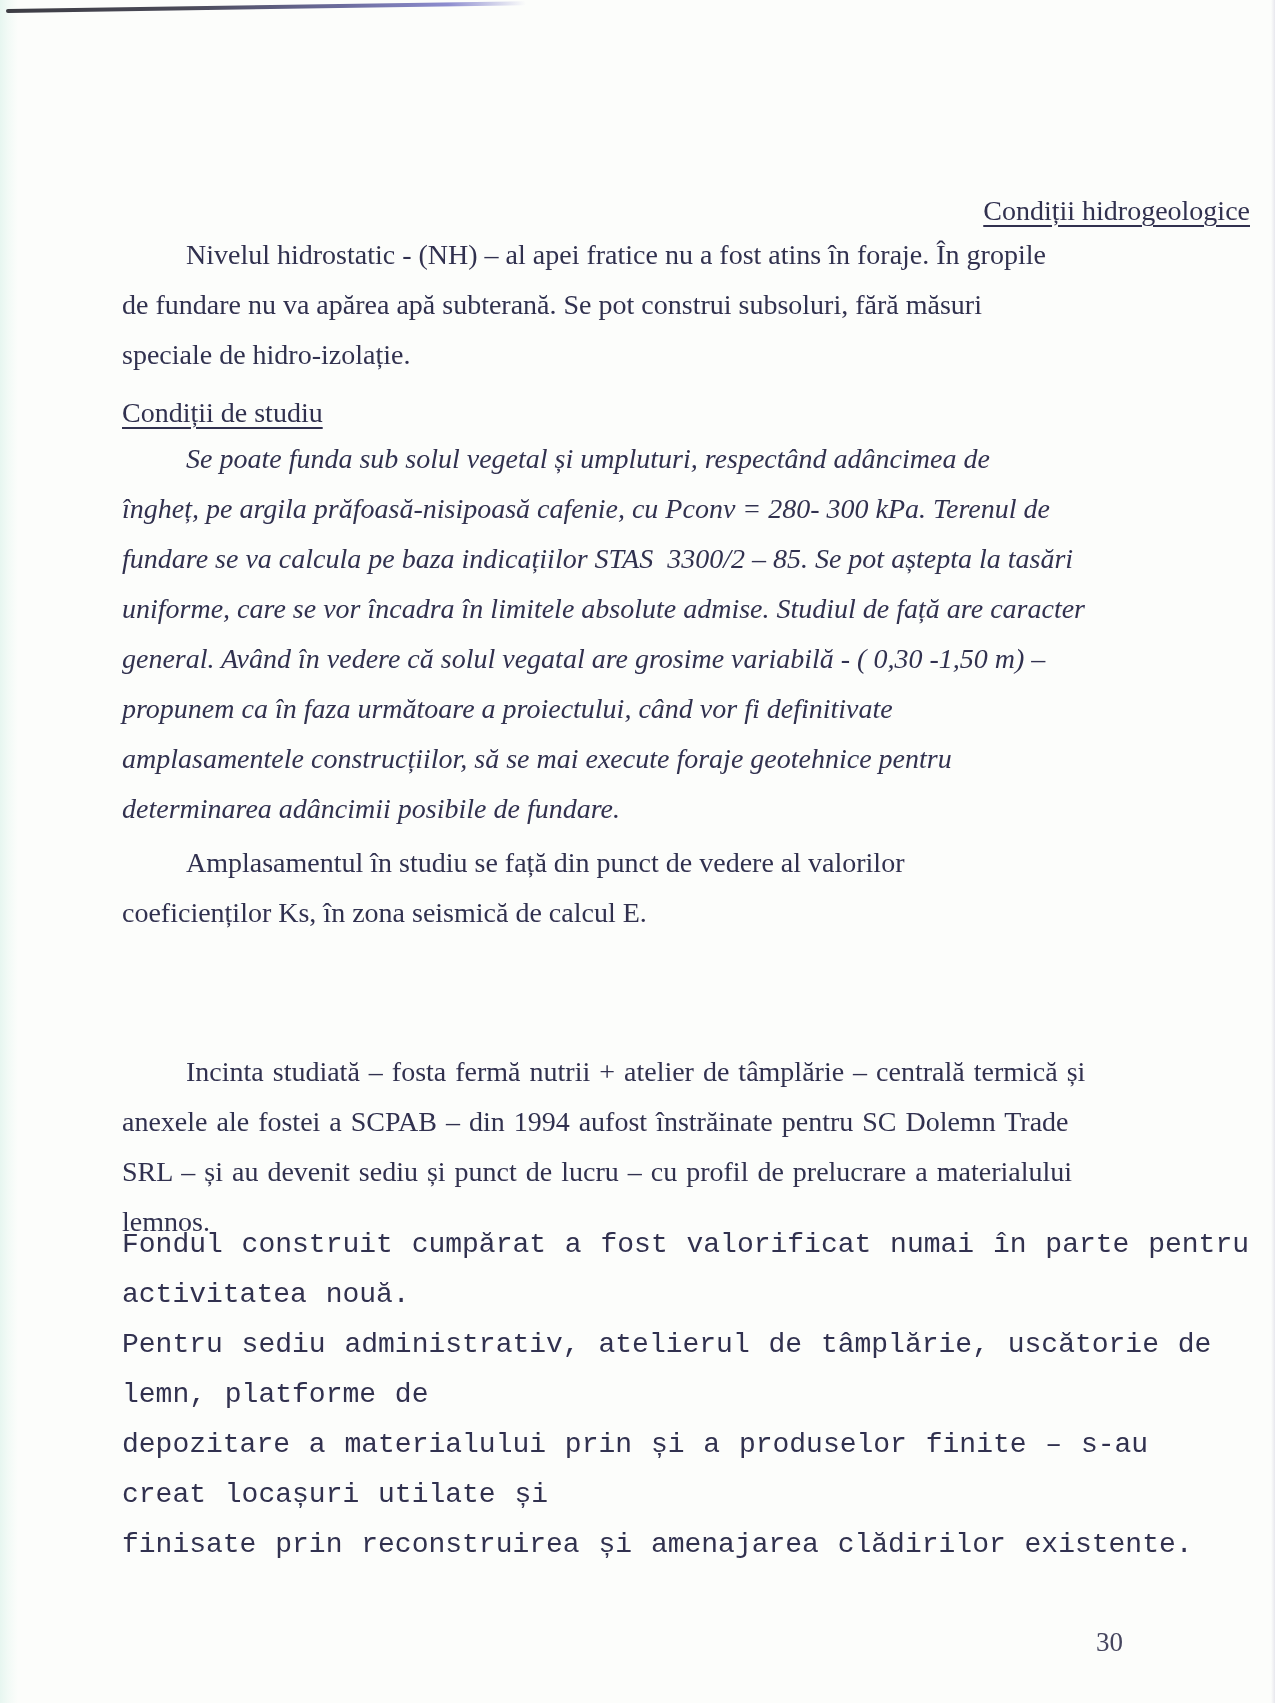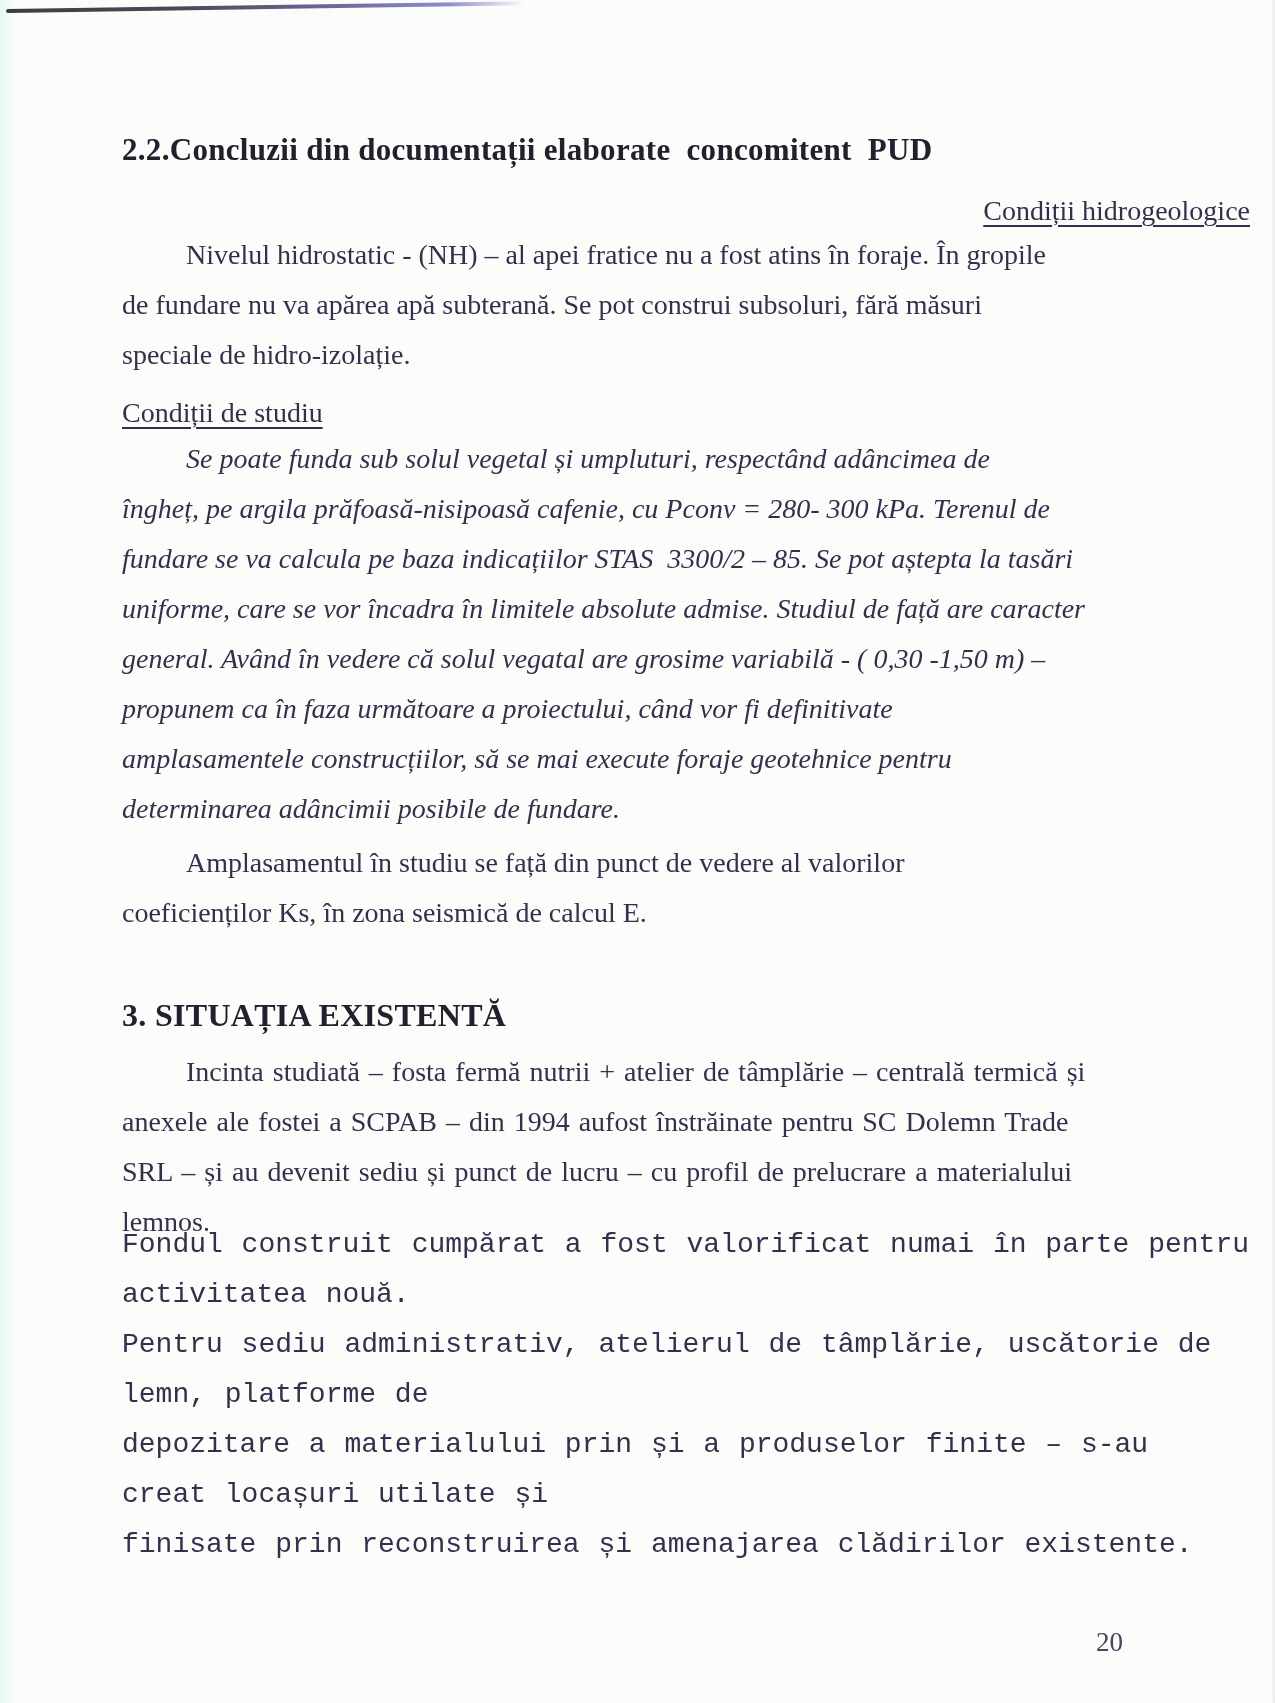--- a/index.html
+++ b/index.html
@@ -85,21 +85,20 @@
 </style>
 </head>
 <body>
 
 <div class="page">
 
   <div class="left-strip"></div>
   <div class="right-strip"></div>
   <div class="scan-line"></div>
 
-  <div id="h22" class="txt heading">2.2.Concluzii din documentații elaborate  concomitent  PUD</div>
 
   <div id="sub1" class="txt subheading">Condiții hidrogeologice</div>
 
   <div id="p1" class="txt indent">Nivelul hidrostatic - (NH) – al apei fratice nu a fost atins în foraje. În gropile
 de fundare nu va apărea apă subterană. Se pot construi subsoluri, fără măsuri
 speciale de hidro-izolație.</div>
 
   <div id="sub2" class="txt subheading">Condiții de studiu</div>
 
   <div id="p2" class="txt indent">Se poate funda sub solul vegetal și umpluturi, respectând adâncimea de
@@ -107,27 +106,26 @@
 fundare se va calcula pe baza indicațiilor STAS  3300/2 – 85. Se pot aștepta la tasări
 uniforme, care se vor încadra în limitele absolute admise. Studiul de față are caracter
 general. Având în vedere că solul vegatal are grosime variabilă - ( 0,30 -1,50 m) –
 propunem ca în faza următoare a proiectului, când vor fi definitivate
 amplasamentele construcțiilor, să se mai execute foraje geotehnice pentru
 determinarea adâncimii posibile de fundare.</div>
 
   <div id="p3" class="txt indent">Amplasamentul în studiu se față din punct de vedere al valorilor
 coeficienților Ks, în zona seismică de calcul E.</div>
 
-  <div id="h3" class="txt heading">3. SITUAȚIA EXISTENTĂ</div>
 
   <div id="s3p1" class="txt indent">Incinta studiată – fosta fermă nutrii + atelier de tâmplărie – centrală termică și
 anexele ale fostei a SCPAB – din 1994 aufost înstrăinate pentru SC Dolemn Trade
 SRL – și au devenit sediu și punct de lucru – cu profil de prelucrare a materialului
 lemnos.</div>
 
   <div id="s3p2" class="txt">Fondul construit cumpărat a fost valorificat numai în parte pentru activitatea nouă.
 Pentru sediu administrativ, atelierul de tâmplărie, uscătorie de lemn, platforme de
 depozitare a materialului prin și a produselor finite – s-au creat locașuri utilate și
 finisate prin reconstruirea și amenajarea clădirilor existente.</div>
 
-  <div class="page-number">20</div>
+  <div class="page-number">30</div>
 
 </div>
 
 </body></html>

